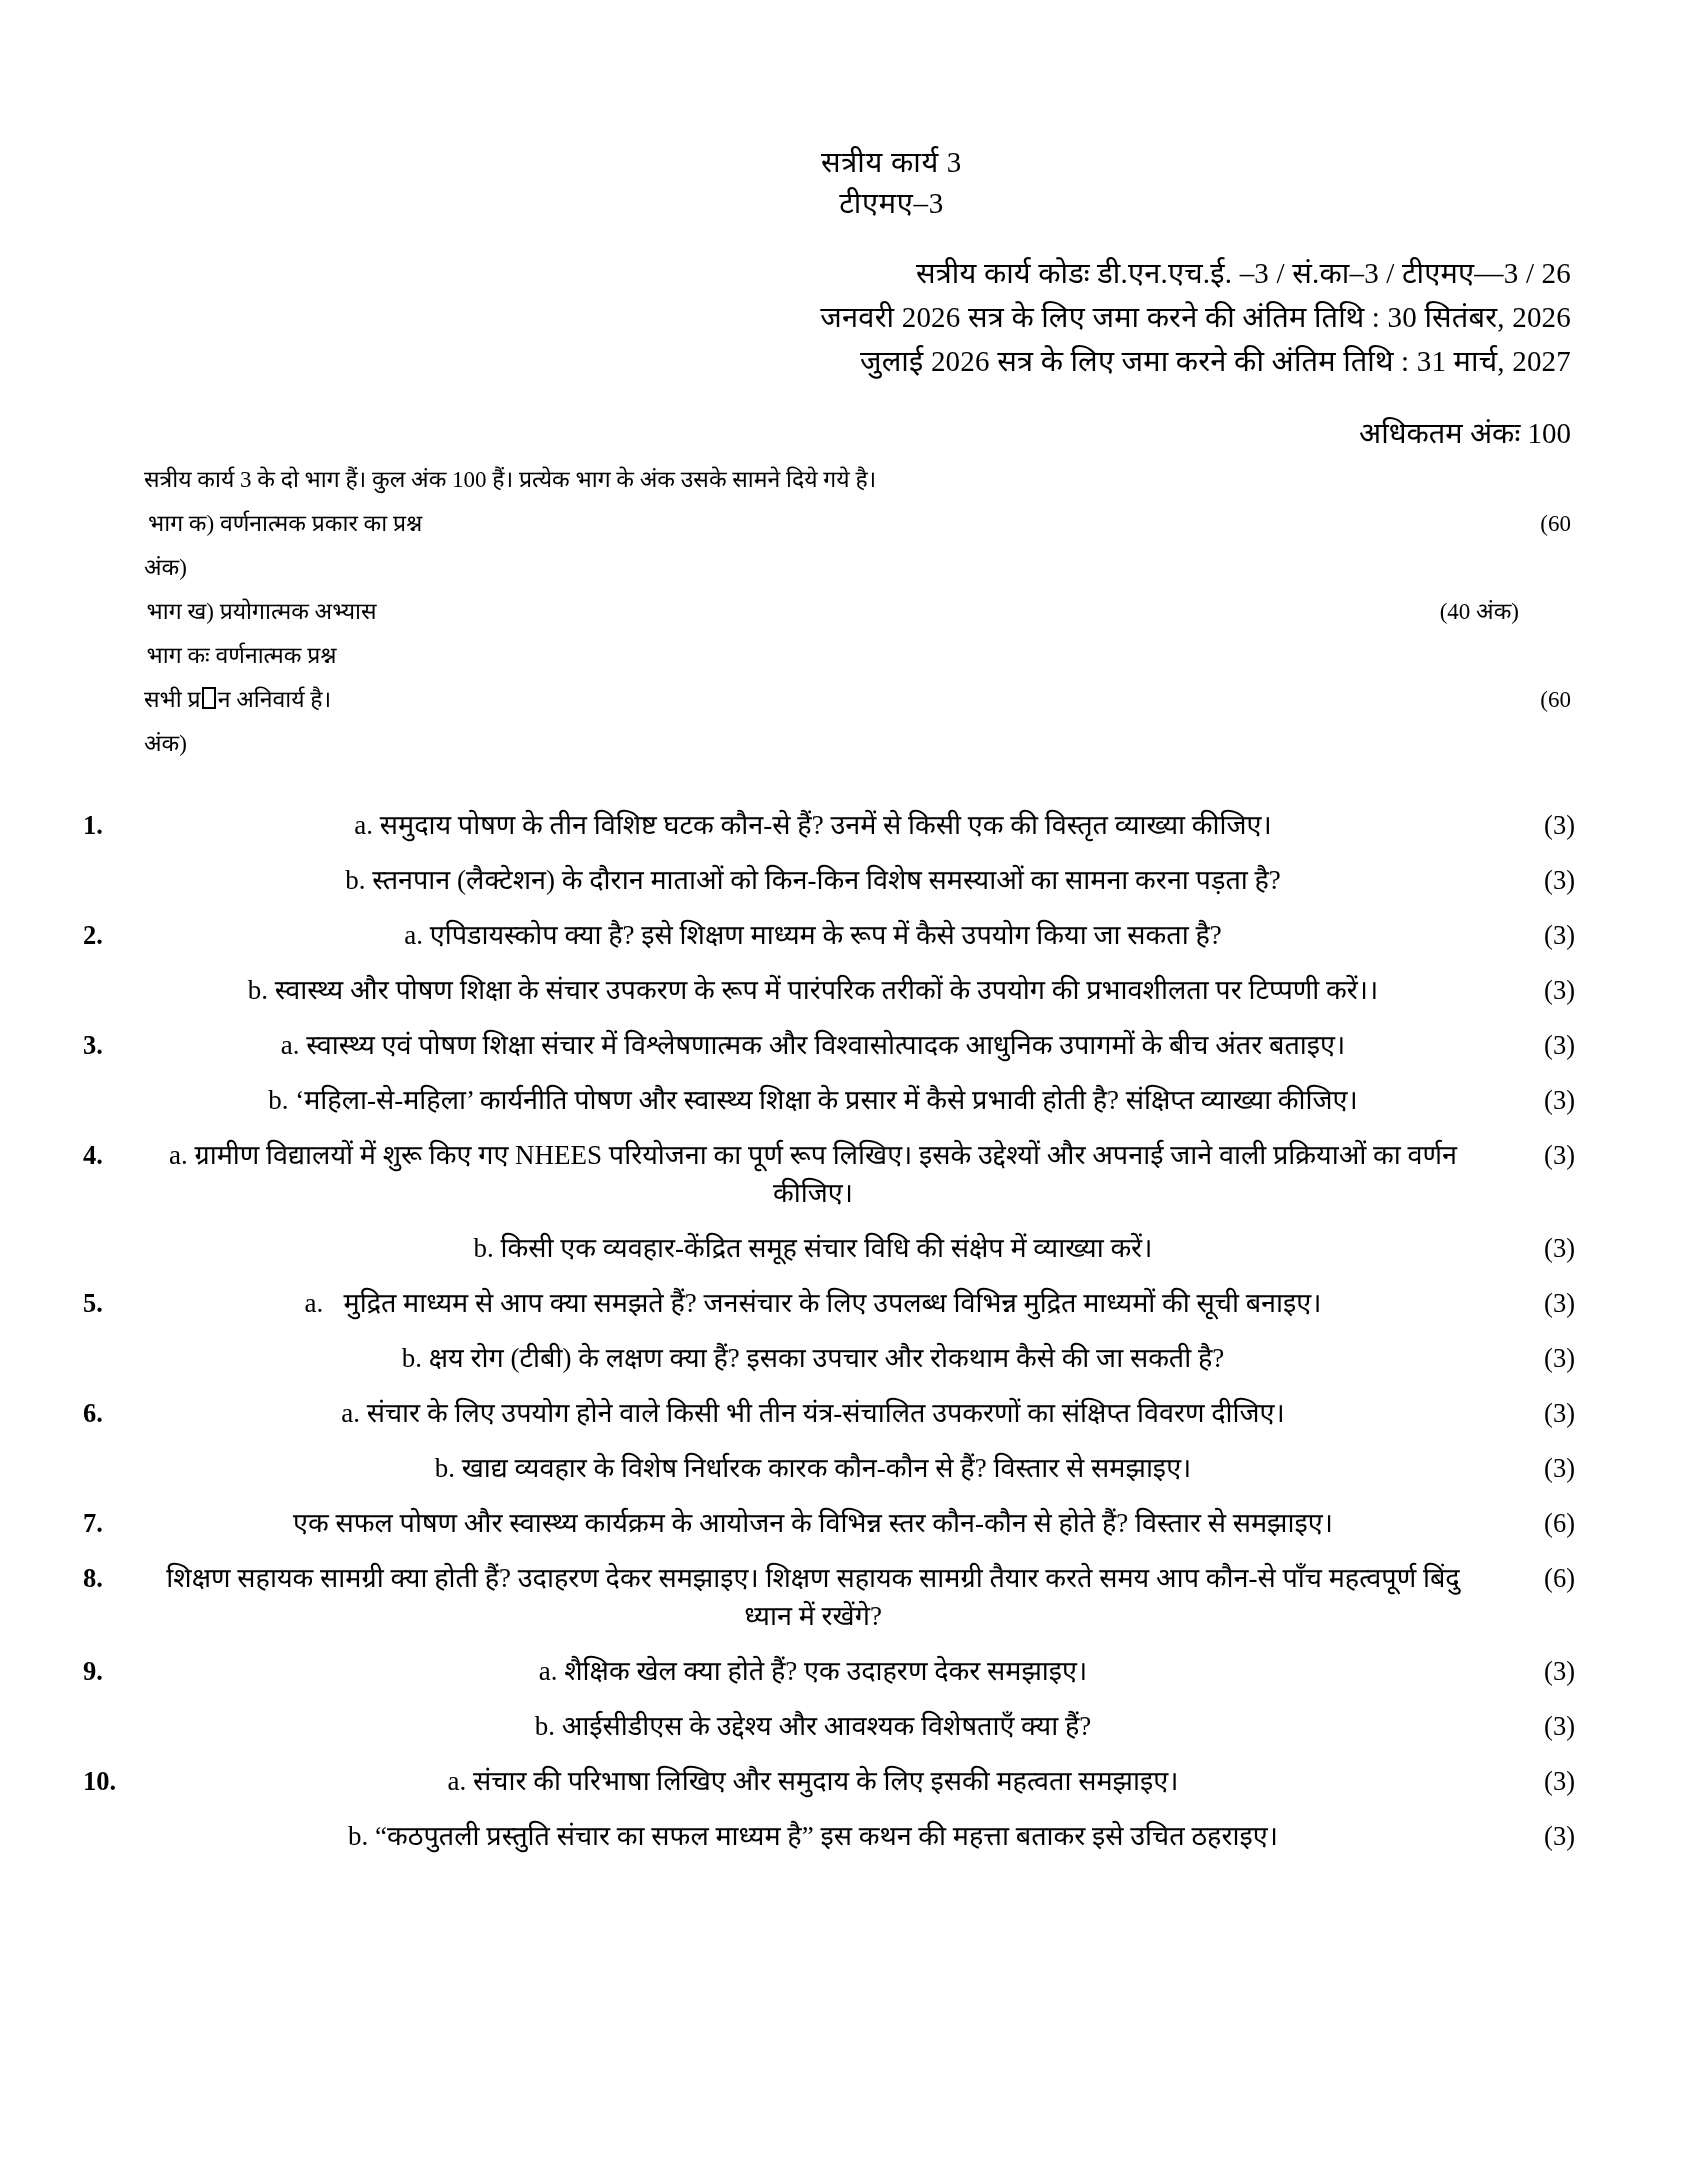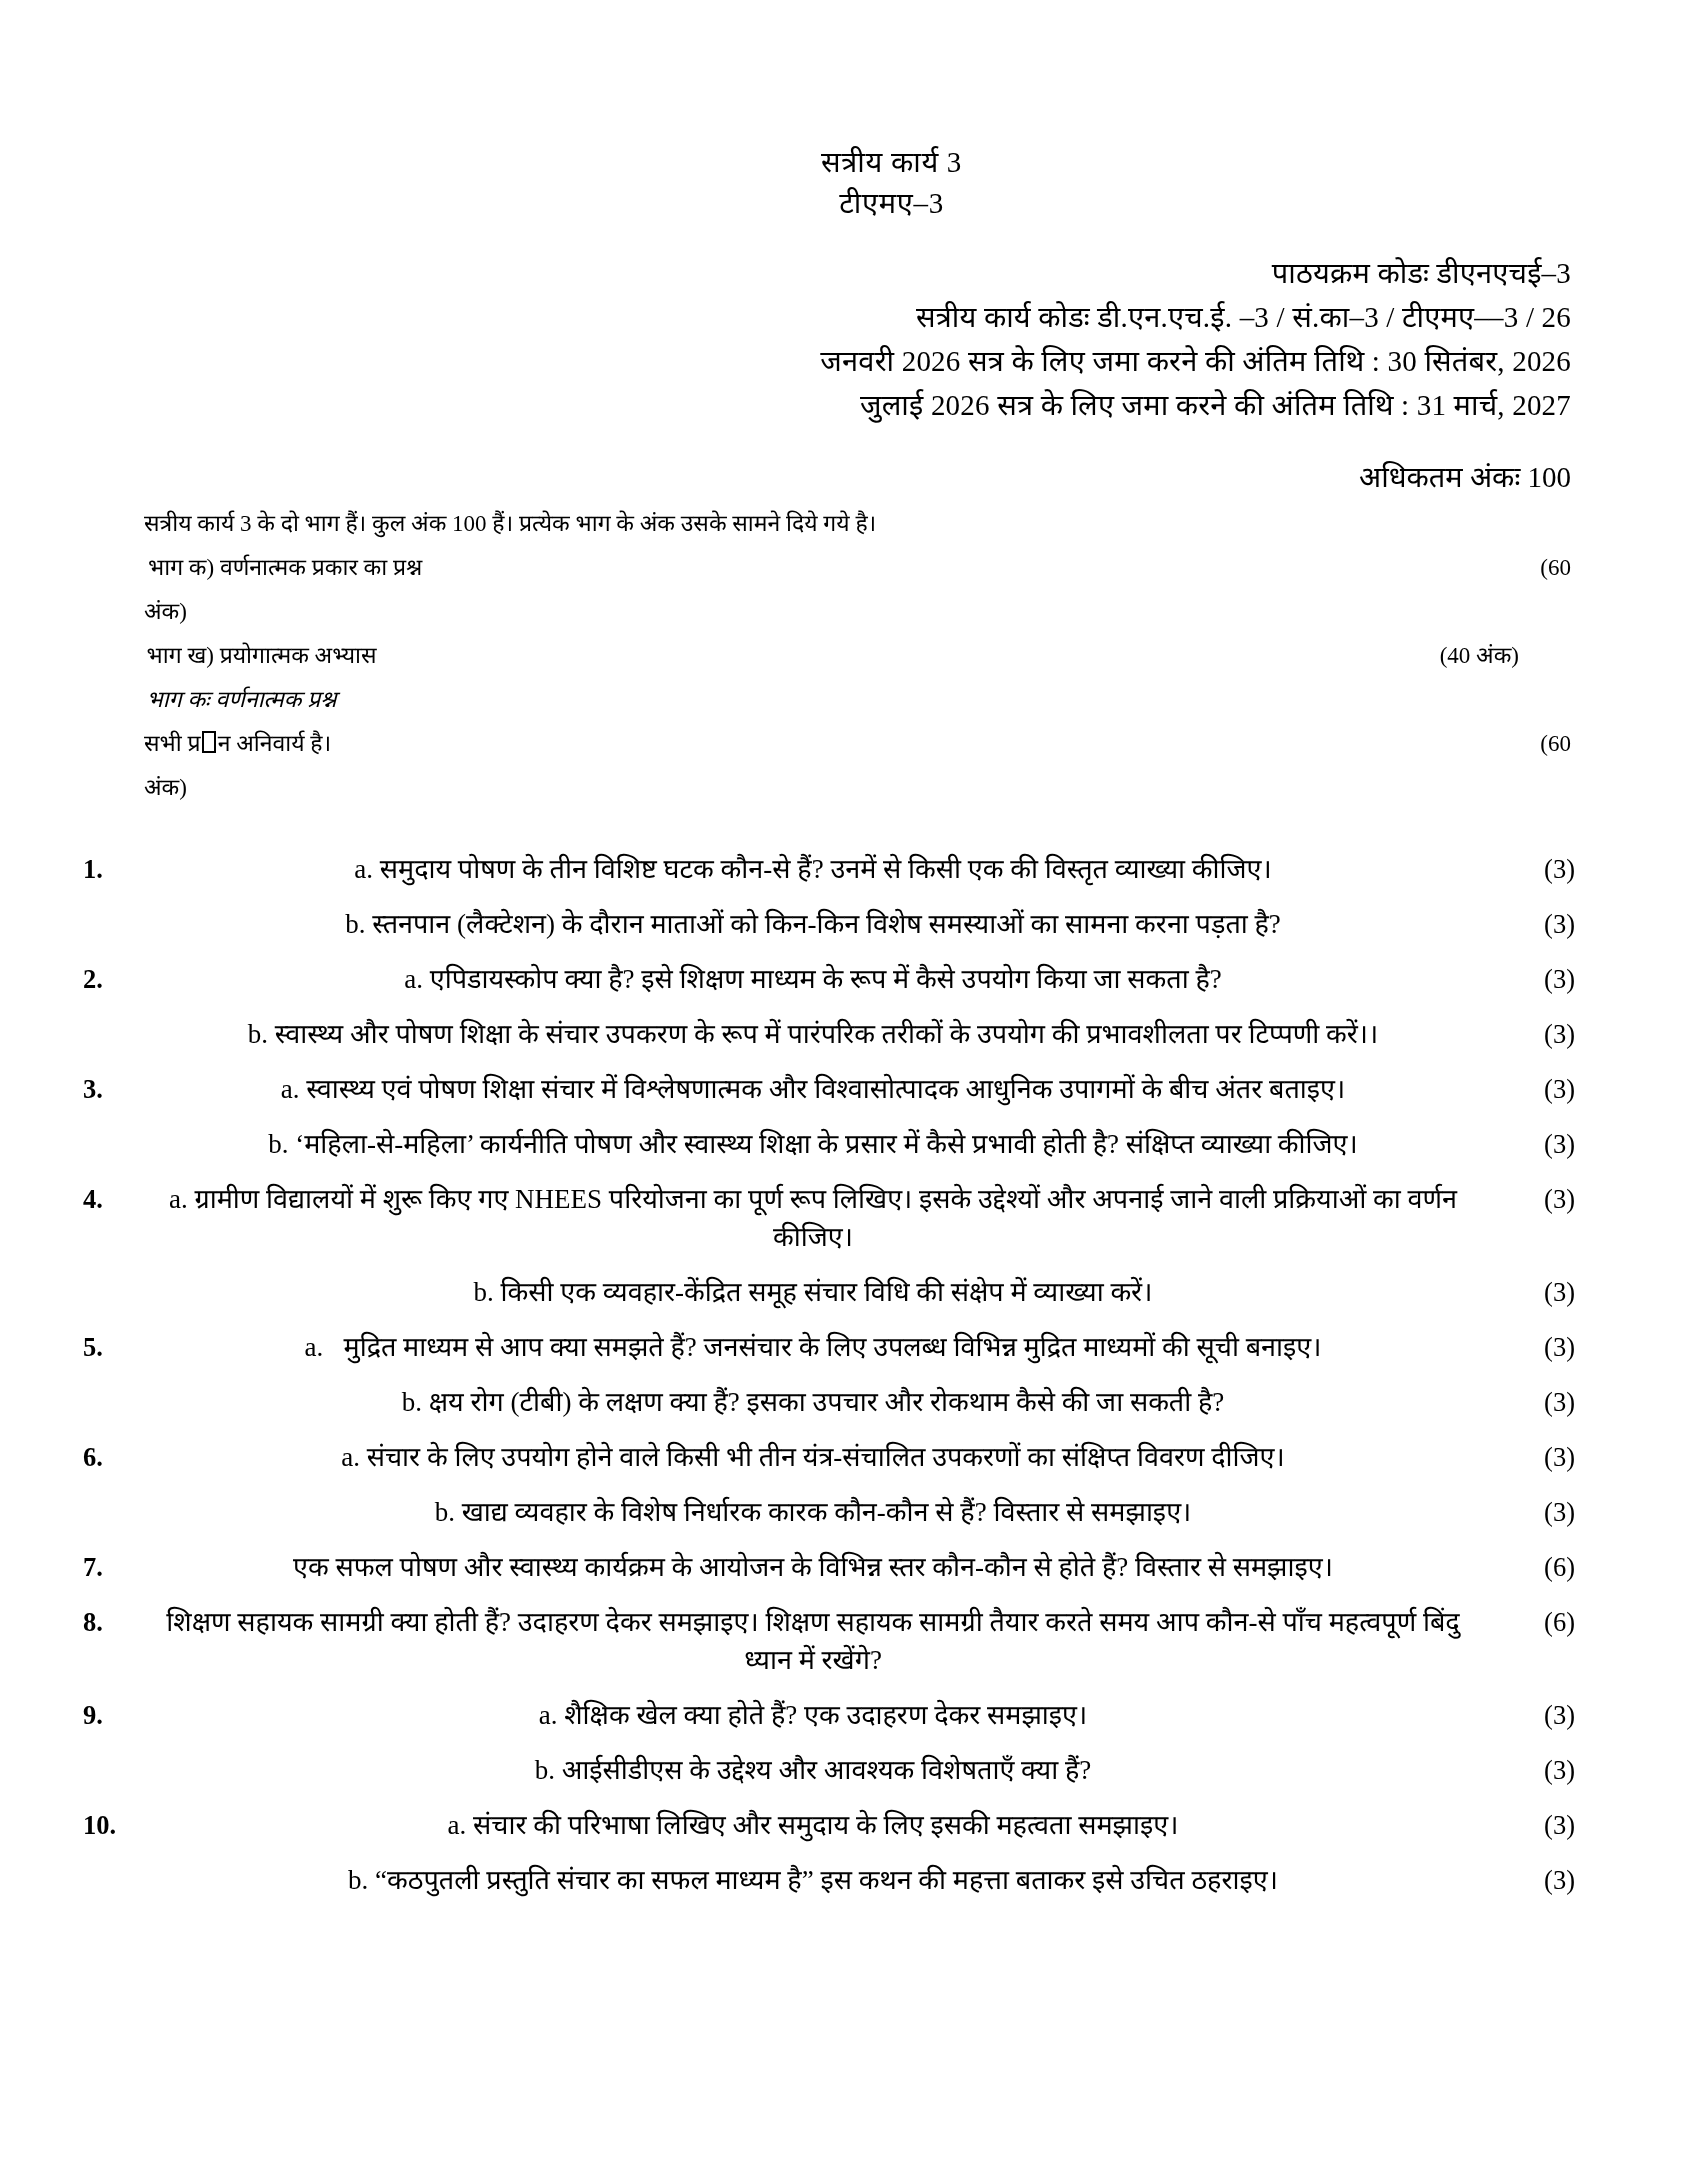--- a/index.html
+++ b/index.html
@@ -129,21 +129,20 @@
 </head>
 <body>
 
 <div class="page">
 
   <div class="header-block">
     <div class="title-line">सत्रीय कार्य 3</div>
     <div class="title-line">टीएमए–3</div>
 
     <div class="code-lines">
-      <div>पाठयक्रम कोडः डीएनएचई–3</div>
       <div>सत्रीय कार्य कोडः डी.एन.एच.ई. –3 / सं.का–3 / टीएमए––3 / 26</div>
       <div>जनवरी 2026 सत्र के लिए जमा करने की अंतिम तिथि : 30 सितंबर, 2026</div>
       <div>जुलाई 2026 सत्र के लिए जमा करने की अंतिम तिथि : 31 मार्च, 2027</div>
     </div>
   </div>
 
   <div class="maxmarks">अधिकतम अंकः 100</div>
 
   <div class="instructions">
 
@@ -153,21 +152,21 @@
       <div class="ins-left">भाग क) वर्णनात्मक प्रकार का प्रश्न</div>
       <div class="ins-right">(60</div>
     </div>
     <div class="ins-full" style="padding-left:0px;">अंक)</div>
 
     <div class="ins-row indent-b" style="padding-left:2.6px;">
       <div class="ins-left">भाग ख) प्रयोगात्मक अभ्यास</div>
       <div class="ins-right" style="padding-right:52px;">(40 अंक)</div>
     </div>
 
-    <div class="ins-full indent-c" style="padding-left:2.6px;font-style:italic;">भाग कः वर्णनात्मक प्रश्न</div>
+    <div class="ins-full indent-c" style="padding-left:2.6px;">भाग कः वर्णनात्मक प्रश्न</div>
 
     <div class="ins-row" style="padding-left:-6.6px;">
       <div class="ins-left">
         <span>सभी प्र</span><span class="tofu"></span><span>न अनिवार्य है।</span>
       </div>
       <div class="ins-right">(60</div>
     </div>
     <div class="ins-full" style="padding-left:0px;">अंक)</div>
   </div>
 

